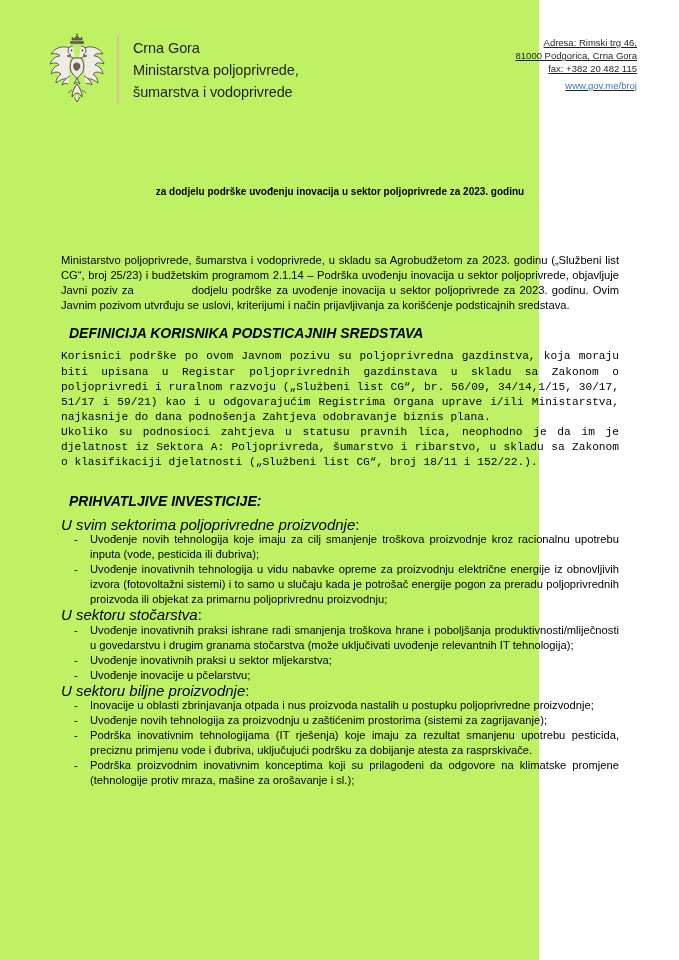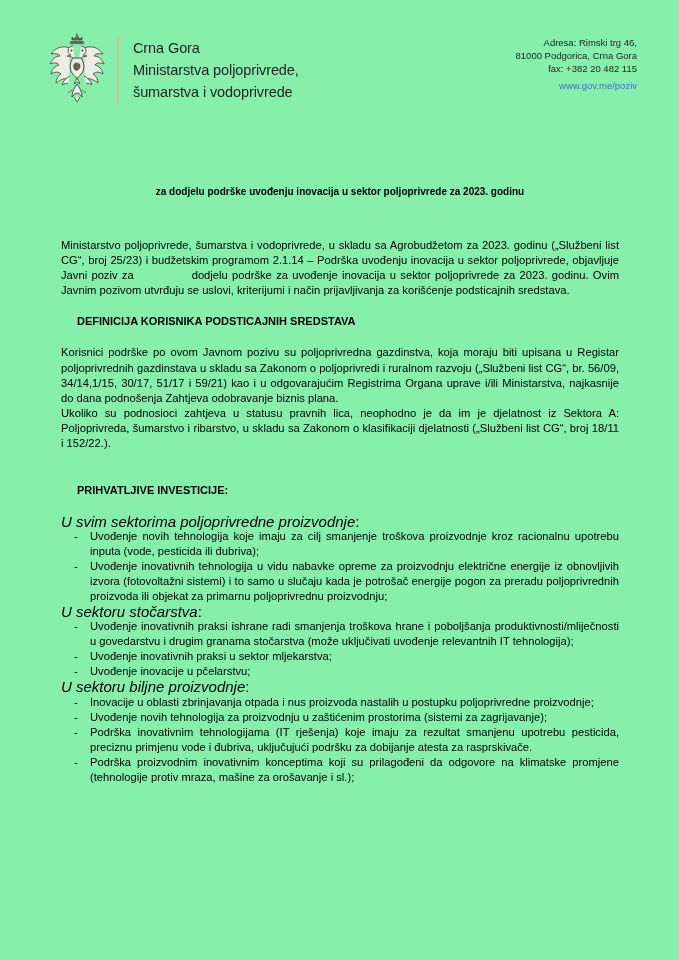--- a/index.html
+++ b/index.html
@@ -10,24 +10,24 @@
   body {
     width: 679px;
     height: 960px;
     font-family: "Liberation Sans", sans-serif;
     color: #000000;
     overflow: hidden;
     position: relative;
   }
 
   .page {
-    width: 679px;
+    width: 539px;
     height: 960px;
     position: relative;
-    background: #86efac;
+    background: #bef264;
     box-sizing: border-box;
   }
 
   
   .header {
     position: absolute;
     left: 0;
     top: 0;
     width: 679px;
     height: 130px;
@@ -70,20 +70,21 @@
 
   .address {
     position: absolute;
     right: 42px;
     top: 36px;
     text-align: right;
     font-size: 9.5px;
     line-height: 13.2px;
     color: #231f20;
     font-family: "Liberation Sans", sans-serif;
+    text-decoration: underline;
   }
   .address .weblink {
     color: #3b74c4;
     display: block;
     margin-top: 3px;
     text-decoration: none;
   }
 
   
   .title-block {
@@ -102,45 +103,47 @@
   .title-sub {
     font-size: 10px;
     font-weight: bold;
     line-height: 17px;
   }
 
   
   .content {
     position: absolute;
     left: 61px;
-    top: 238px;
+    top: 253px;
     width: 558px;
     font-size: 11.2px;
     line-height: 15.1px;
   }
   .para {
     text-align: justify;
     text-justify: inter-word;
     margin: 0;
   }
   .para.first {
     margin-bottom: 13px;
   }
   .gap-space {
     display: inline-block;
     width: 58px;
   }
   .section-heading {
     font-weight: bold;
-    margin: 16px;
-    font-size: 11px;
+    margin: 8px;
+    font-size: 14px;
     line-height: 15.1px;
+    font-style: italic;
   }
   .para.tight {
     margin: 0;
+    font-family: Liberation Mono, monospace;
   }
   .spacer-md { height: 16px; }
 
   .subheading {
     font-style: italic;
     margin: 0;
     font-size: 15px;
     line-height: 15.1px;
   }
   .subheading .nonitalic {
@@ -212,21 +215,21 @@
         <div class="brand-line">Crna Gora</div>
         <div class="brand-line">Ministarstva poljoprivrede,</div>
         <div class="brand-line">šumarstva i vodoprivrede</div>
       </div>
     </div>
 
     <div class="address">
       <div>Adresa: Rimski trg 46,</div>
       <div>81000 Podgorica, Crna Gora</div>
       <div>fax: +382 20 482 115</div>
-      <a class="weblink" href="#">www.gov.me/poziv</a>
+      <a class="weblink" href="#">www.gov.me/broj</a>
     </div>
   </div>
 
   <div class="title-block">
     <div class="title-sub">za dodjelu podrške uvođenju inovacija u sektor poljoprivrede za 2023. godinu</div>
   </div>
 
   <div class="content">
 
     <p class="para first"><span>Ministarstvo poljoprivrede, šumarstva i vodoprivrede, u skladu sa Agrobudžetom za 2023. godinu („Službeni list CG“, broj 25/23) i budžetskim programom 2.1.14 – Podrška uvođenju inovacija u sektor poljoprivrede, objavljuje Javni poziv za</span><span class="gap-space"></span><span>dodjelu podrške za uvođenje inovacija u sektor poljoprivrede za 2023. godinu. Ovim Javnim pozivom utvrđuju se uslovi, kriterijumi i način prijavljivanja za korišćenje podsticajnih sredstava.</span></p>

